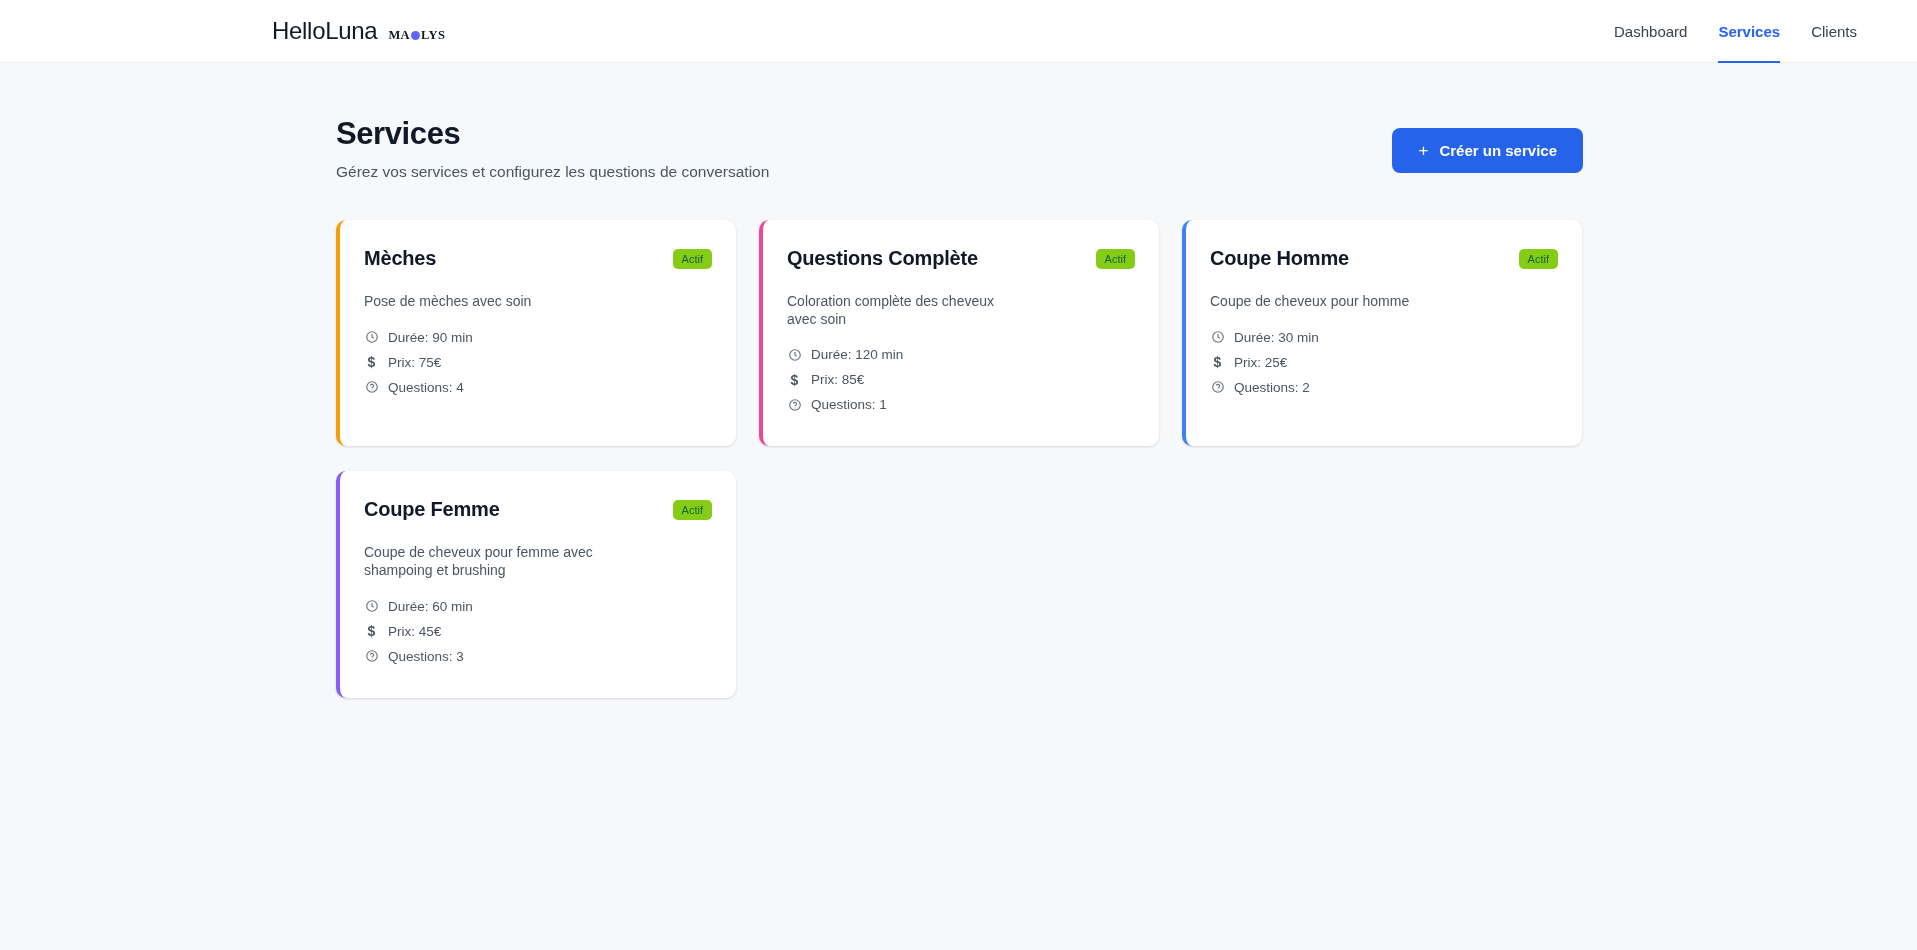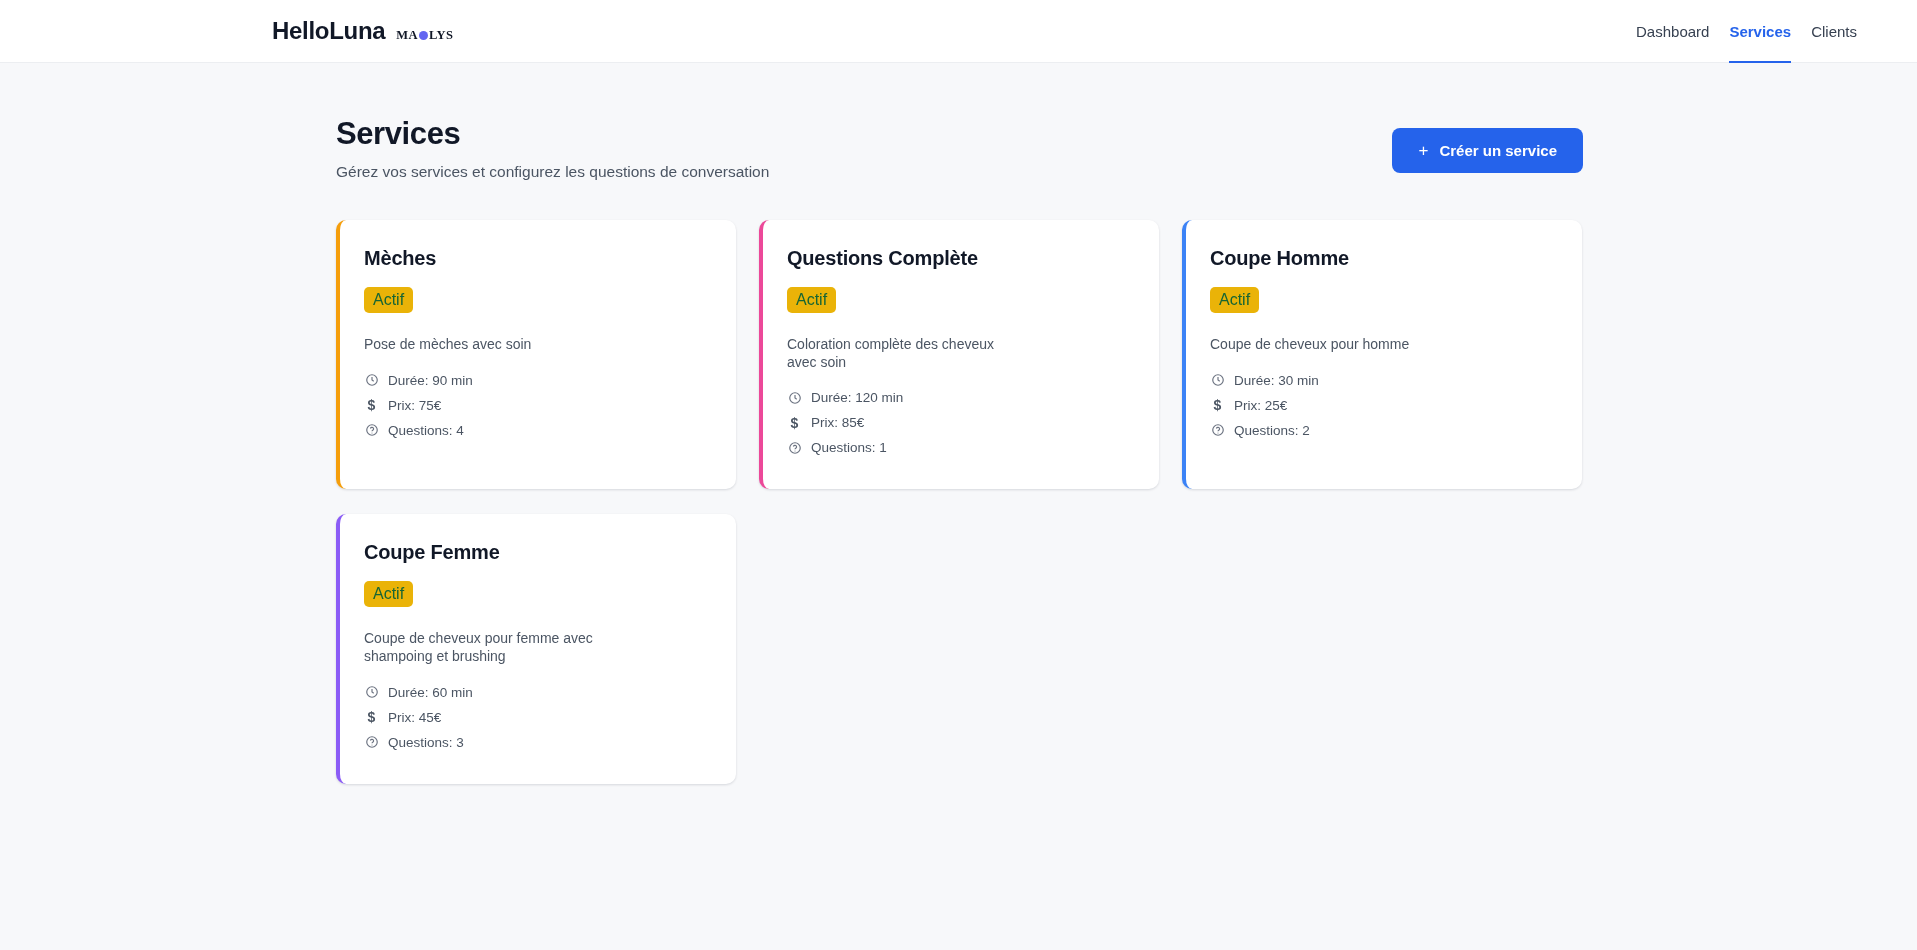--- a/index.html
+++ b/index.html
@@ -23,21 +23,21 @@
     padding: 0 60px 0 272px;
   }
 
   .brand {
     display: flex;
     align-items: baseline;
     gap: 11px;
   }
   .brand-name {
     font-size: 24px;
-    font-weight: bold;
+    font-weight: normal;
     color: #111827;
     letter-spacing: -0.3px;
   }
   .brand-sub {
     display: flex;
     align-items: center;
     font-size: 12.5px;
     font-weight: bold;
     color: #111827;
     letter-spacing: 0.4px;
@@ -50,21 +50,21 @@
     border-radius: 50%;
     background: #6366f1;
     margin: 0 1px;
     position: relative;
     top: 0px;
   }
 
   .nav {
     display: flex;
     align-items: center;
-    gap: 20px;
+    gap: 31px;
     height: 63px;
   }
   .nav-item {
     font-size: 15px;
     color: #374151;
     height: 63px;
     display: flex;
     align-items: center;
     cursor: pointer;
     border-bottom: 2px solid transparent;
@@ -140,33 +140,32 @@
     padding: 26px 24px 34px 24px;
     display: flex;
     flex-direction: column;
   }
 
   .card-head {
     display: flex;
     align-items: flex-start;
     justify-content: space-between;
     gap: 14px;
-    flex-direction: column;
   }
   .card-title {
     font-size: 20px;
     font-weight: bold;
     color: #111827;
     letter-spacing: -0.2px;
     line-height: 1.2;
   }
   .badge {
-    background: #eab308;
+    background: #84cc16;
     color: #166534;
-    font-size: 16px;
+    font-size: 11px;
     border-radius: 5px;
     padding: 4px 9px;
     white-space: nowrap;
     flex-shrink: 0;
     margin-top: 3px;
   }
 
   .card-desc {
     margin-top: 23px;
     font-size: 14px;

